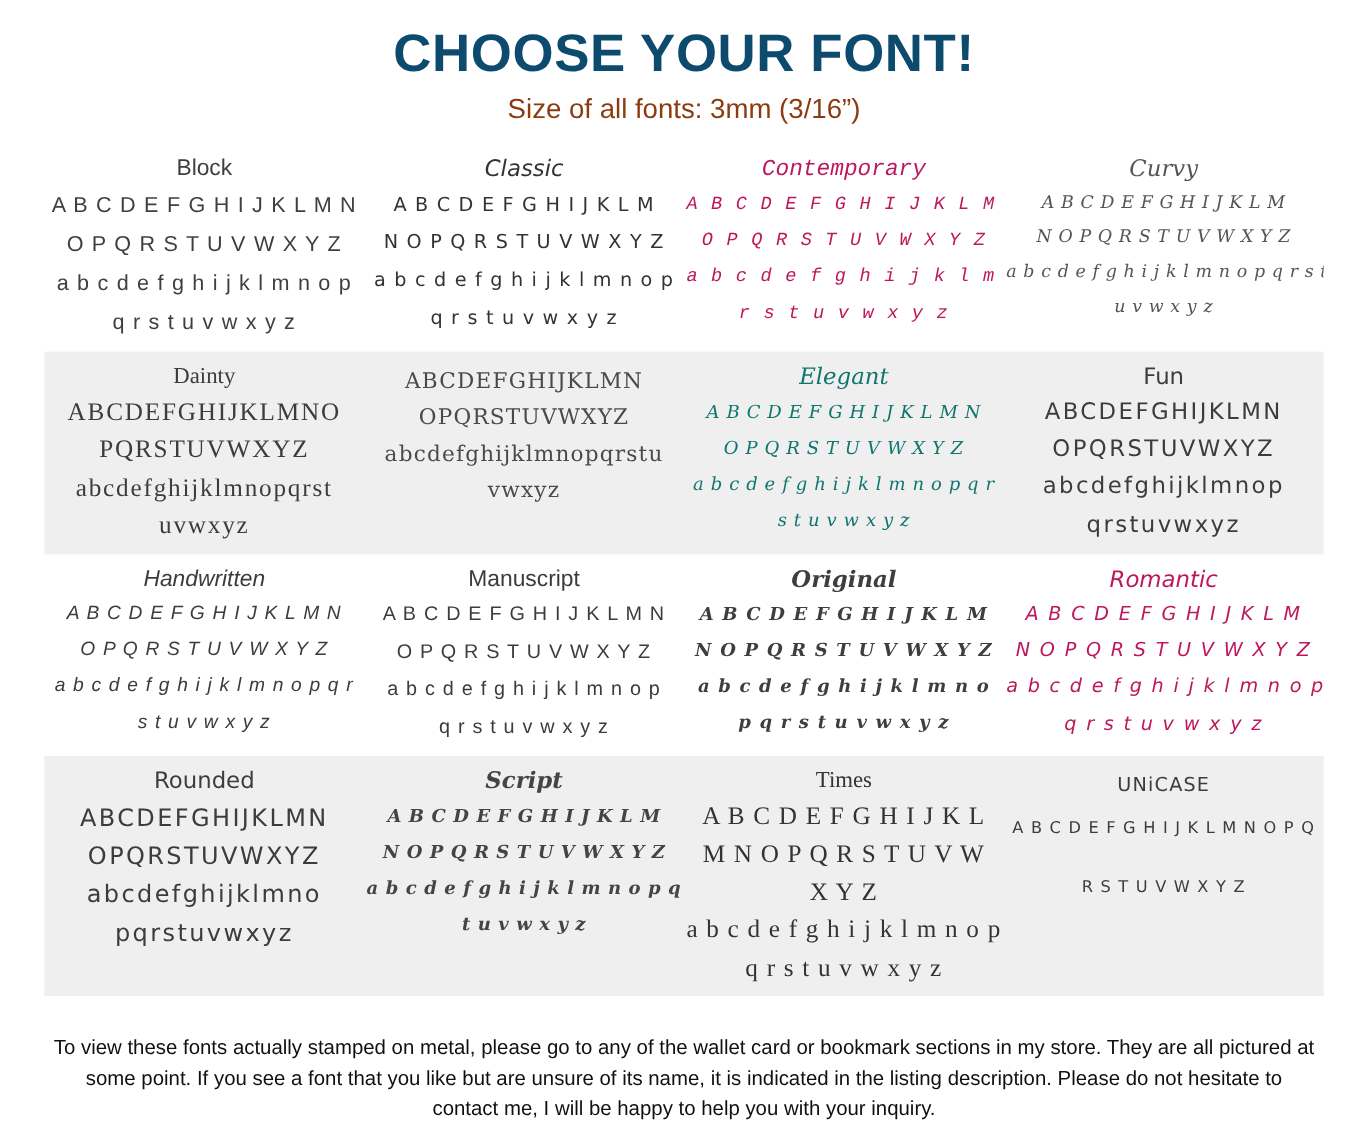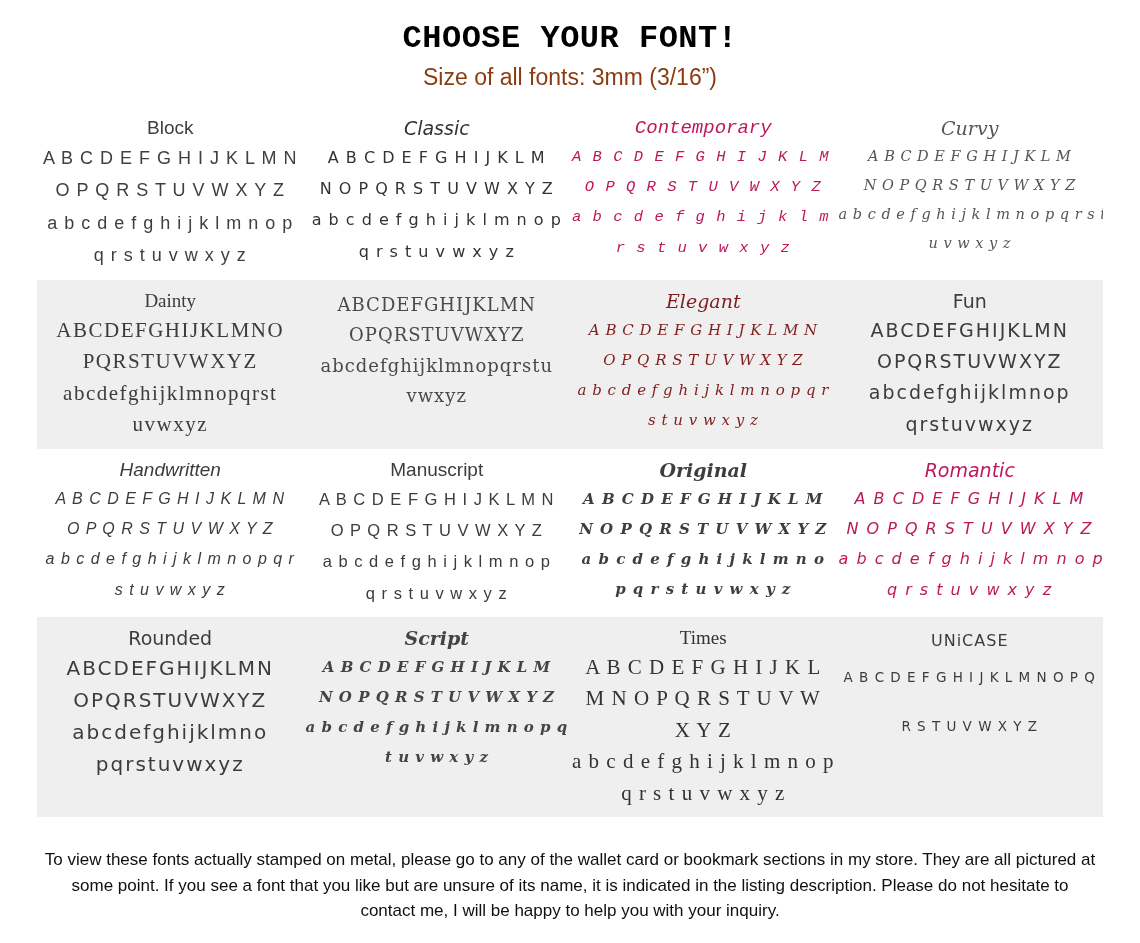--- a/index.html
+++ b/index.html
@@ -3,21 +3,21 @@
 <meta charset="utf-8">
 <style>
   * { margin:0; padding:0; box-sizing:border-box; }
   html,body { background:#ffffff; }
   .page {
     width:1140px; height:943px; margin:0 auto; background:#ffffff;
     overflow:hidden; font-family:"Liberation Sans", sans-serif;
   }
   
   .header { text-align:center; padding-top:20px; }
-  .title { font-size:32px; font-weight:600; color:#000000; letter-spacing:0.5px;font-family:Liberation Mono, monospace; }
+  .title { font-size:44px; font-weight:600; color:#0c4a6e; letter-spacing:0.5px; }
   .subtitle { font-size:23px; color:#8a3c10; margin-top:7px; }
 
   
   .grid { margin-top:16px; }
   .row { display:flex; margin:0 37px; }
   .row.band { background:#efefef; }
   .cell { flex:1 1 0; min-width:0; text-align:center; padding:10px 2px 8px; overflow:hidden; }
   .fname { font-size:19px; margin-bottom:3px; }
   .line { white-space:nowrap; }
 
@@ -34,21 +34,21 @@
 
   .f-curvy { font-family:"DejaVu Serif",serif; font-style:italic; color:#555; }
   .f-curvy .line { font-size:14.5px; letter-spacing:0.5px; line-height:2; }
 
   .f-dainty { font-family:"Liberation Serif",serif; color:#3c3c3c; }
   .f-dainty .line { font-size:21px; letter-spacing:1.5px; line-height:1.5; }
 
   .f-egyptian { font-family:"DejaVu Serif",serif; color:#4a4a4a; }
   .f-egyptian .line { font-size:18px; letter-spacing:1px; line-height:1.7; }
 
-  .f-elegant { font-family:"DejaVu Serif",serif; font-style:italic; color:#7f1d1d; }
+  .f-elegant { font-family:"DejaVu Serif",serif; font-style:italic; color:#0f766e; }
   .f-elegant .line { font-size:15px; letter-spacing:0.5px; line-height:2; }
 
   .f-fun { font-family:"DejaVu Sans",sans-serif; color:#3c3c3c; }
   .f-fun .line { font-size:19px; letter-spacing:2px; line-height:1.65; }
 
   .f-handwritten { font-family:"Liberation Sans",sans-serif; font-style:italic; color:#3c3c3c; }
   .f-handwritten .line { font-size:16px; letter-spacing:1px; line-height:1.9; }
 
   .f-manuscript { font-family:"Liberation Sans",sans-serif; color:#3c3c3c; }
   .f-manuscript .line { font-size:16.5px; letter-spacing:1px; line-height:1.9; }

